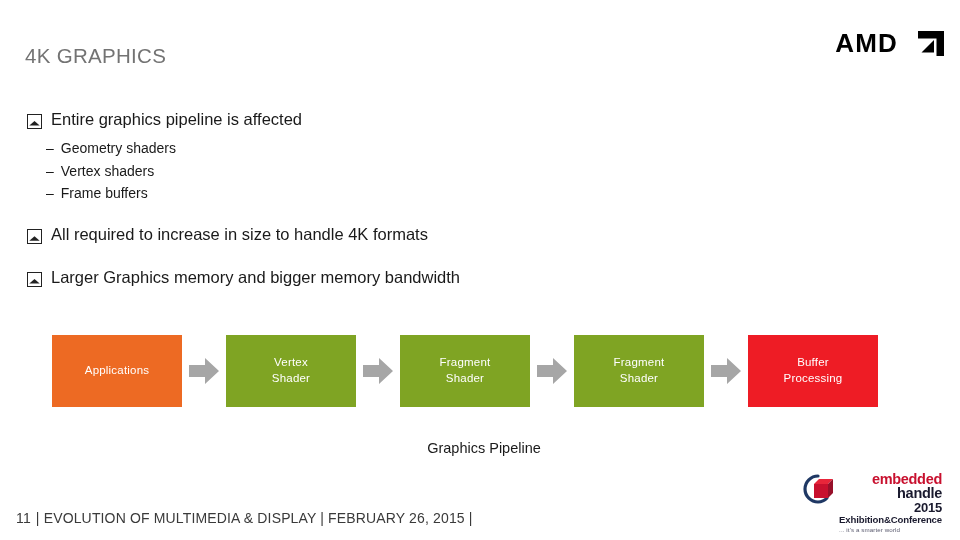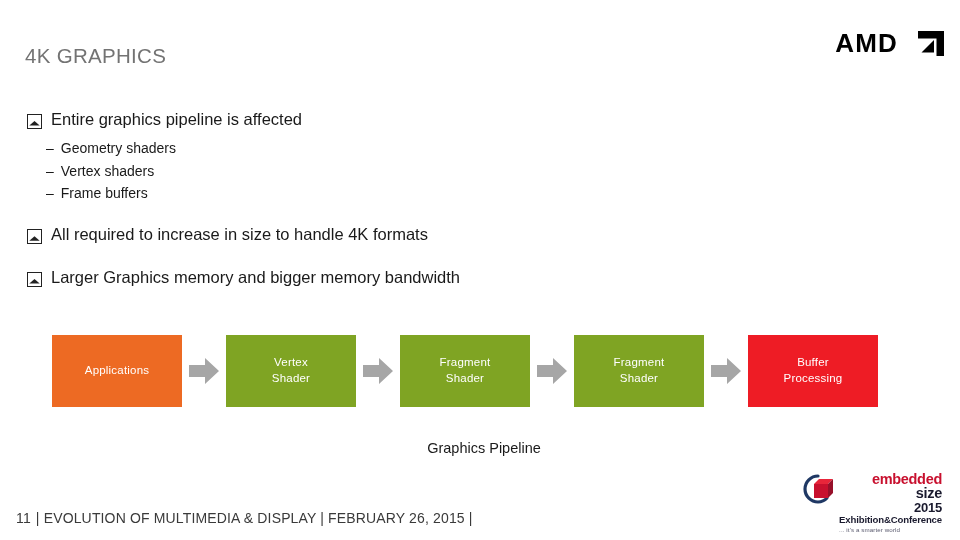--- a/index.html
+++ b/index.html
@@ -216,21 +216,21 @@
   <div class="ew-logo">
     <svg class="ew-mark" width="34" height="30" viewBox="0 0 34 30">
       <path d="M17 2 A13 13 0 1 0 17 28 A13 13 0 0 0 26 24" fill="none" stroke="#1F3864" stroke-width="3.2" stroke-linecap="round"></path>
       <path d="M13 10 H27 V24 H13 Z" fill="#C8102E"></path>
       <path d="M13 10 L18 5 H32 L27 10 Z" fill="#E8253A"></path>
       <path d="M27 10 L32 5 V19 L27 24 Z" fill="#97102A"></path>
     </svg>
     <div class="ew-textblock">
       <div class="ew-line1">
         <span class="ew-emb">embedded</span>
-        <span class="ew-world">size</span>
+        <span class="ew-world">handle</span>
         <span class="ew-year">2015</span>
       </div>
       <div class="ew-line2">Exhibition&amp;Conference</div>
       <div class="ew-line3">... it's a smarter world</div>
     </div>
   </div>
 
 </div>
 
 </body></html>

